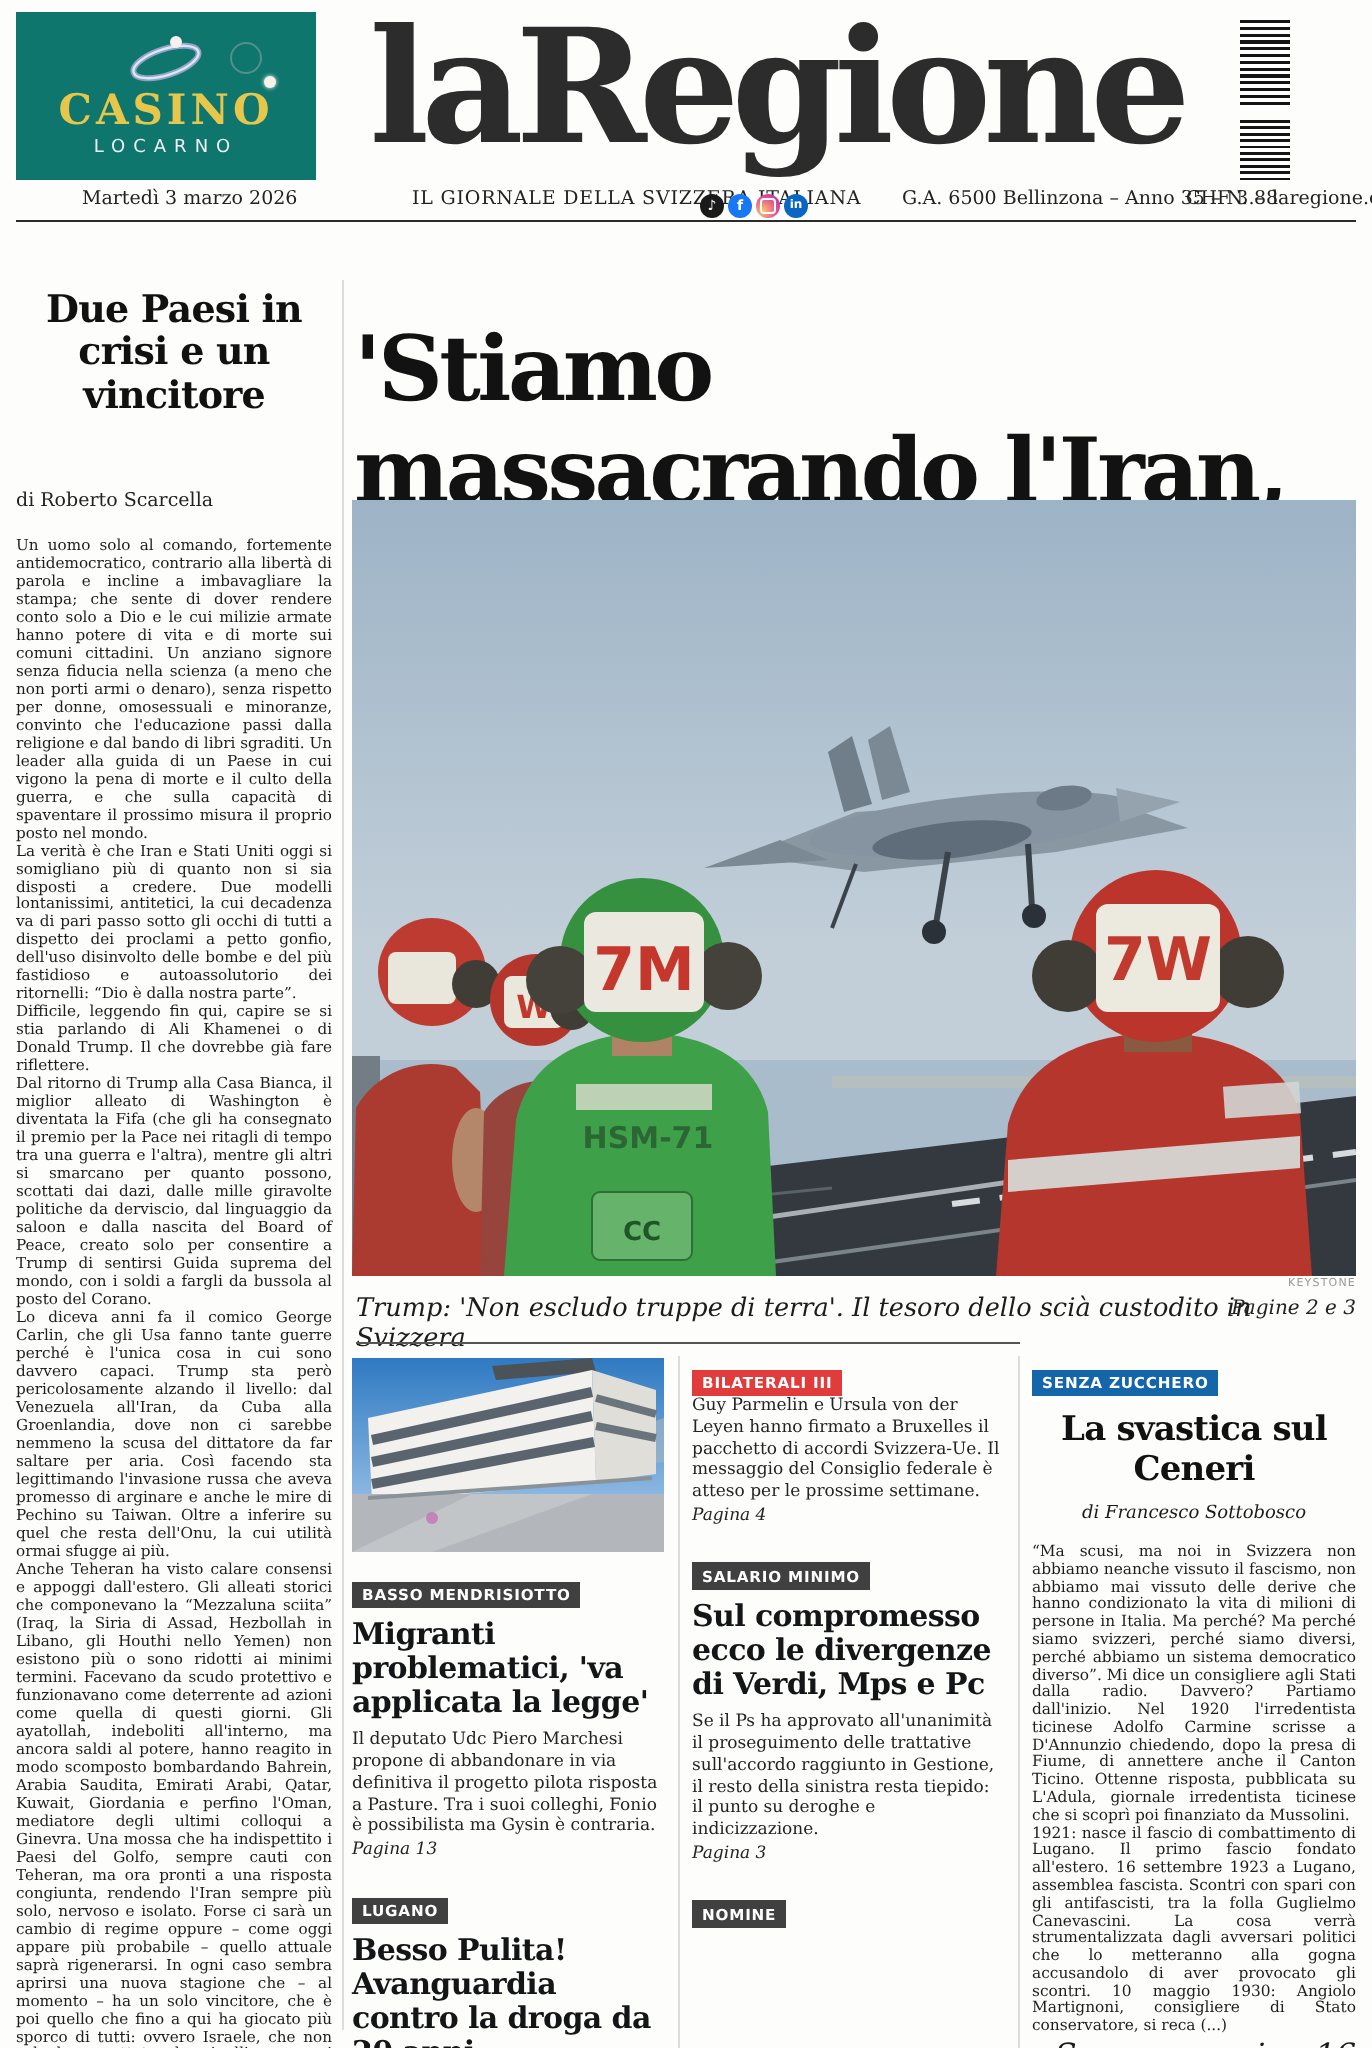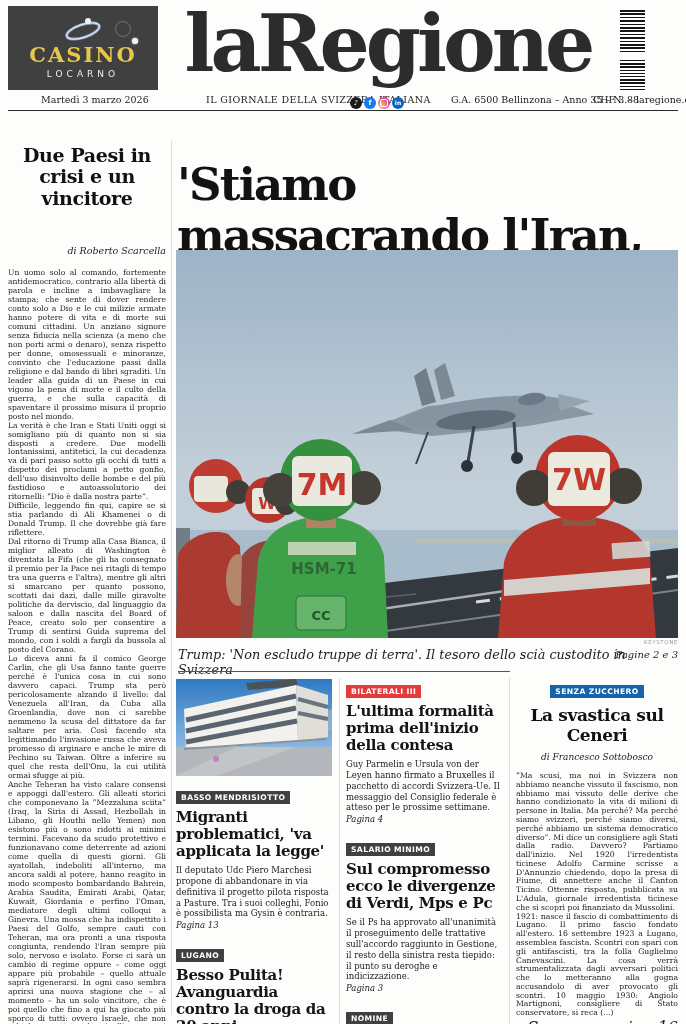--- a/index.html
+++ b/index.html
@@ -1,19 +1,19 @@
 <!DOCTYPE html>
 <html lang="it"><head>
 <meta charset="utf-8">
 <style>
   html,body{margin:0;padding:0;background:#e8e8e8;}
   #page{position:relative;width:686px;height:1024px;background:#fdfdfc;overflow:hidden;
         font-family:"DejaVu Serif","Liberation Serif",serif;color:#1a1a1a;}
   
-  .casino-ad{position:absolute;left:8px;top:6px;width:150px;height:84px;background:#404040;
+  .casino-ad{position:absolute;left:8px;top:6px;width:150px;height:84px;background:#0f766e;
              display:flex;flex-direction:column;align-items:center;justify-content:center;}
   .casino-swirl{position:relative;width:52px;height:26px;margin-bottom:1px;}
   .casino-brand{color:#e7c74b;font-family:"DejaVu Serif",serif;font-weight:bold;font-size:21px;
                 letter-spacing:2px;line-height:1;position:relative;}
   .casino-ball{position:absolute;right:-1px;top:-6px;width:6px;height:6px;border-radius:50%;
                background:#f5f2e8;box-shadow:0 0 2px #fff;}
   .casino-loc{color:#eceef5;font-family:"DejaVu Sans","Liberation Sans",sans-serif;font-size:9px;
               letter-spacing:4px;margin-top:4px;}
   .resp-mark{position:absolute;top:4px;right:-22px;width:14px;height:14px;border:1px solid #9aa;
              border-radius:50%;opacity:.5;}
@@ -38,21 +38,21 @@
   .soc.linkedin{background:#0a66c2;font-size:6px;}
   .ig-cam{width:6px;height:6px;border:1px solid #fff;border-radius:2px;}
   
   .comment-col{position:absolute;left:8px;top:136px;width:158px;}
   .badge{display:inline-block;color:#fff;font-family:"DejaVu Sans","Liberation Sans",sans-serif;
          font-weight:bold;font-size:7.6px;letter-spacing:.4px;padding:2.5px 5px 2px;text-transform:uppercase;}
   .badge.blue{background:#1565ab;} .badge.green{background:#404040;} .badge.red{background:#e23b3c;}
   .comment-col .badge-wrap{text-align:center;}
   .comment-title{font-size:19px;font-weight:bold;text-align:center;line-height:1.12;
                  letter-spacing:-.4px;margin:9px 0 8px;color:#111;}
-  .comment-byline{font-style:italic;font-size:9.5px;text-align:right;margin-bottom:12px;color:#222;margin-top:36px;}
+  .comment-byline{font-size:9.5px;text-align:left;margin-bottom:12px;color:#222;margin-top:36px;}
   .comment-body p{margin:0;font-size:7.6px;line-height:1.185;text-align:justify;hyphens:auto;color:#1c1c1c;}
   
   .v-rule{position:absolute;width:1px;background:#ddd;}
   .lead-headline{position:absolute;left:177px;top:130px;width:502px;font-size:45px;font-weight:bold;
                  line-height:1.12;letter-spacing:-1.8px;color:#121212;}
   .lead-photo{position:absolute;left:176px;top:250px;width:502px;height:388px;overflow:hidden;}
   .photo-credit{position:absolute;left:178px;top:639px;width:500px;text-align:right;font-size:5.5px;
                 color:#999;font-family:"DejaVu Sans",sans-serif;letter-spacing:.6px;}
   .lead-caption{position:absolute;left:178px;top:647px;width:500px;font-style:italic;font-size:12.8px;color:#1c1c1c;}
   .lead-pages{position:absolute;right:0;top:2px;font-size:10px;color:#222;}
@@ -60,21 +60,21 @@
   
   .col{position:absolute;top:679px;}
   .col-a{left:176px;width:156px;}
   .col-b{left:346px;width:156px;}
   .col-c{left:516px;width:162px;}
   .story{margin-bottom:13px;}
   .story-title{font-size:15px;font-weight:bold;line-height:1.14;letter-spacing:-.3px;color:#131517;margin:5px 0 5px;}
   .story-body{font-size:8.5px;line-height:1.27;color:#222;margin:0;}
   .page-ref{font-style:italic;font-size:8.5px;color:#222;margin:1px 0 0;}
   .mini-photo{width:156px;height:97px;display:block;margin-bottom:9px;}
-  .opinion-badge{text-align:center;text-decoration:underline;}
+  .opinion-badge{text-decoration:underline;}
   .opinion-title{font-size:17px;font-weight:bold;text-align:center;line-height:1.15;
                  letter-spacing:-.4px;margin:8px 0 7px;color:#111;}
   .opinion-byline{font-style:italic;font-size:9px;text-align:center;margin-bottom:10px;}
   .opinion-body p{margin:0;font-size:7.7px;line-height:1.14;text-align:justify;hyphens:auto;color:#1c1c1c;}
   .opinion-cont{display:block;text-align:right;font-style:italic;}
 </style>
 </head>
 <body>
 
 <div id="page">
@@ -259,21 +259,20 @@
       <span class="badge green">LUGANO</span>
       <h3 class="story-title">Besso Pulita! Avanguardia contro la droga da 20 anni</h3>
       
       
     </div>
   </div>
 
   <div class="col col-b">
     <div class="story">
       <span class="badge red">BILATERALI III</span>
-      <h3 class="story-title">L'ultima formalità prima dell'inizio della contesa</h3>
       <p class="story-body">Guy Parmelin e Ursula von der Leyen hanno firmato a Bruxelles il pacchetto di accordi Svizzera-Ue. Il messaggio del Consiglio federale è atteso per le prossime settimane.</p>
       <p class="page-ref">Pagina 4</p>
     </div>
     <div class="story">
       <span class="badge green">SALARIO MINIMO</span>
       <h3 class="story-title">Sul compromesso ecco le divergenze di Verdi, Mps e Pc</h3>
       <p class="story-body">Se il Ps ha approvato all'unanimità il proseguimento delle trattative sull'accordo raggiunto in Gestione, il resto della sinistra resta tiepido: il punto su deroghe e indicizzazione.</p>
       <p class="page-ref">Pagina 3</p>
     </div>
     <div class="story">

